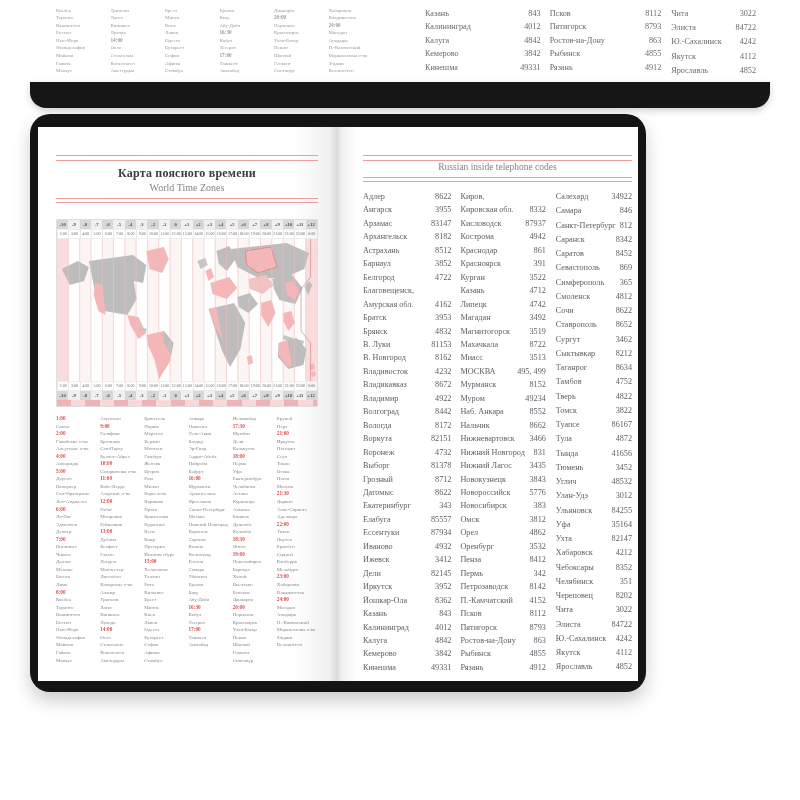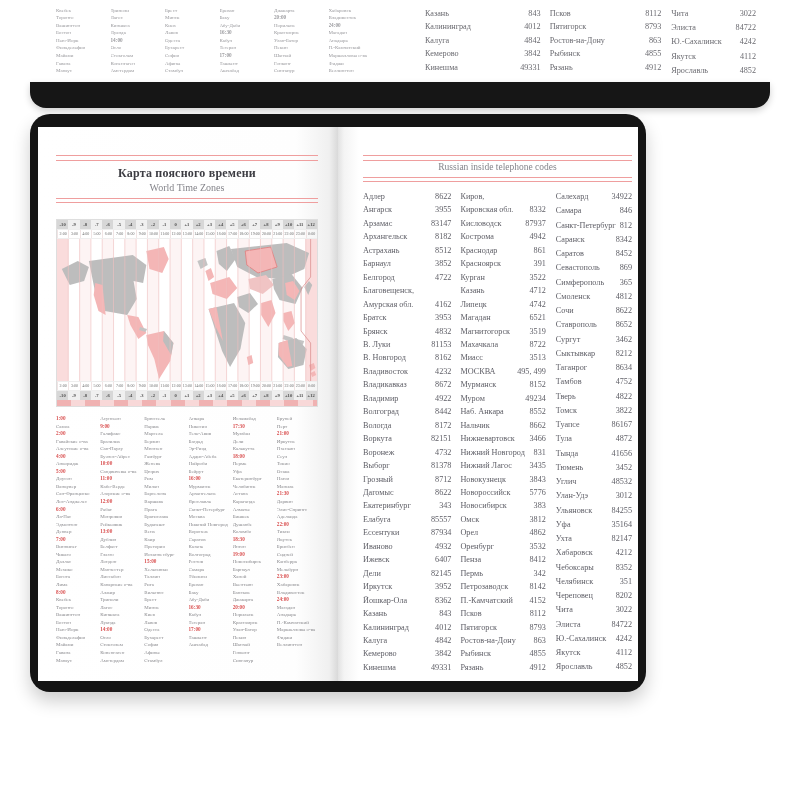--- a/index.html
+++ b/index.html
@@ -721,21 +721,21 @@
             <div class="code-row">
               <span class="city">Ессентуки</span>
               <span class="code">87934</span>
             </div>
             <div class="code-row">
               <span class="city">Иваново</span>
               <span class="code">4932</span>
             </div>
             <div class="code-row">
               <span class="city">Ижевск</span>
-              <span class="code">6407</span>
+              <span class="code">3412</span>
             </div>
             <div class="code-row">
               <span class="city">Дели</span>
               <span class="code">82145</span>
             </div>
             <div class="code-row">
               <span class="city">Иркутск</span>
               <span class="code">3952</span>
             </div>
             <div class="code-row">
@@ -795,21 +795,21 @@
             <div class="code-row">
               <span class="city">Казань</span>
               <span class="code">4712</span>
             </div>
             <div class="code-row">
               <span class="city">Липецк</span>
               <span class="code">4742</span>
             </div>
             <div class="code-row">
               <span class="city">Магадан</span>
-              <span class="code">6521</span>
+              <span class="code">3492</span>
             </div>
             <div class="code-row">
               <span class="city">Магнитогорск</span>
               <span class="code">3519</span>
             </div>
             <div class="code-row">
               <span class="city">Махачкала</span>
               <span class="code">8722</span>
             </div>
             <div class="code-row">

